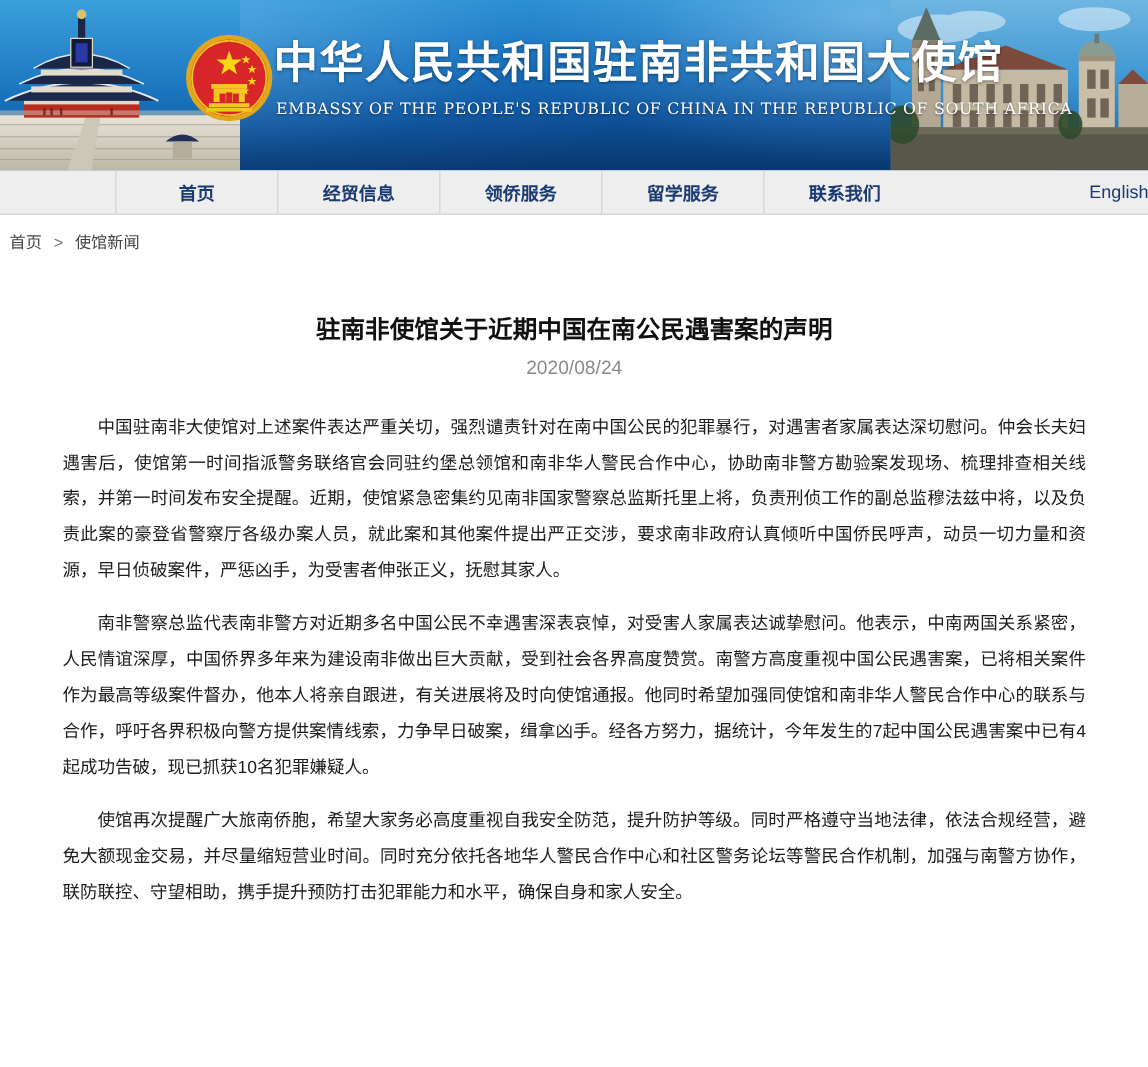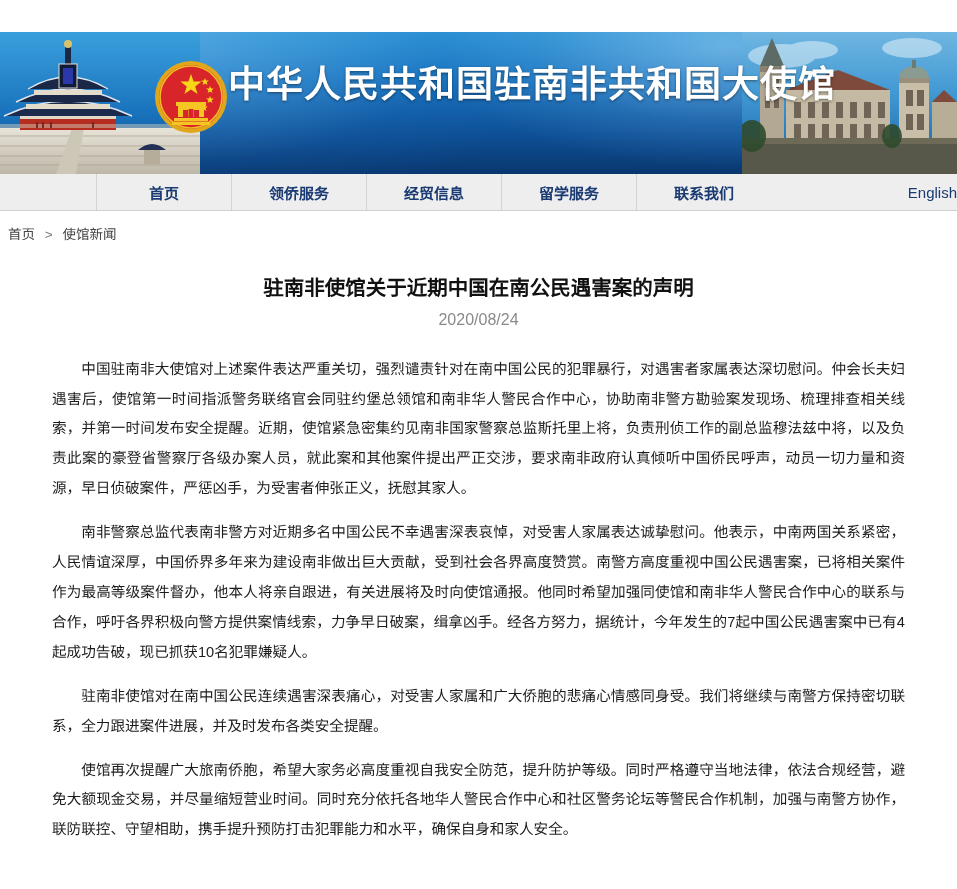--- a/index.html
+++ b/index.html
@@ -16,21 +16,20 @@
     color: #222;
   }
 
   
   .banner {
     position: relative;
     width: 957px;
     height: 142px;
     overflow: hidden;
     background: linear-gradient(175deg, #1a7fc4 0%, #1566ae 28%, #0d4f95 58%, #0a3f7d 100%);
-    margin-top: 32px;
   }
   .banner-sky {
     position: absolute;
     inset: 0;
     background:
       radial-gradient(ellipse 420px 170px at 76% 10%, rgba(160,210,245,0.55) 0%, rgba(120,180,230,0.18) 45%, rgba(0,0,0,0) 72%),
       radial-gradient(ellipse 500px 220px at 18% 8%, rgba(110,185,235,0.55) 0%, rgba(40,120,200,0.12) 55%, rgba(0,0,0,0) 80%),
       linear-gradient(180deg, #2a92d4 0%, #1771bd 35%, #0d4f96 72%, #09376f 100%);
   }
   
@@ -117,21 +116,21 @@
   .article {
     width: 957px;
     box-sizing: border-box;
     padding: 0 52px;
   }
   .article-title {
     text-align: center;
     font-size: 20.5px;
     font-weight: 700;
     color: #111;
-    margin: 22px 0 0 0;
+    margin: 42px 0 0 0;
     line-height: 1.3;
   }
   .article-date {
     text-align: center;
     font-size: 16px;
     color: #8a8a8a;
     margin-top: 9px;
   }
   .article-body {
     margin-top: 26px;
@@ -314,42 +313,42 @@
       <rect x="26" y="48" width="26" height="11" fill="#f3c623"></rect>
       <rect x="31" y="52" width="5" height="7" fill="#d8252a"></rect>
       <rect x="42" y="52" width="5" height="7" fill="#d8252a"></rect>
       <rect x="36.5" y="51" width="5" height="8" fill="#d8252a"></rect>
       <rect x="22" y="60" width="34" height="3.5" fill="#f3c623"></rect>
       <rect x="20" y="64" width="38" height="3" fill="#f3c623"></rect>
     </svg>
   </div>
 
   <div class="banner-title-cn">中华人民共和国驻南非共和国大使馆</div>
+  <div class="banner-title-en">EMBASSY OF THE PEOPLE'S REPUBLIC OF CHINA IN THE REPUBLIC OF SOUTH AFRICA</div>
 </div>
 
 <div class="nav">
   <div class="nav-spacer"></div>
   <div class="nav-item">首页</div>
+  <div class="nav-item">经贸信息</div>
   <div class="nav-item">领侨服务</div>
-  <div class="nav-item">经贸信息</div>
   <div class="nav-item">留学服务</div>
   <div class="nav-item">联系我们</div>
   <div class="nav-english">English</div>
 </div>
 
 <div class="breadcrumb">
   <span class="crumb">首页</span>
   <span class="sep">&gt;</span>
   <span class="crumb">使馆新闻</span>
 </div>
 
 <div class="article">
   <h1 class="article-title">驻南非使馆关于近期中国在南公民遇害案的声明</h1>
   <div class="article-date">2020/08/24</div>
 
   <div class="article-body">
     <p>中国驻南非大使馆对上述案件表达严重关切，强烈谴责针对在南中国公民的犯罪暴行，对遇害者家属表达深切慰问。仲会长夫妇遇害后，使馆第一时间指派警务联络官会同驻约堡总领馆和南非华人警民合作中心，协助南非警方勘验案发现场、梳理排查相关线索，并第一时间发布安全提醒。近期，使馆紧急密集约见南非国家警察总监斯托里上将，负责刑侦工作的副总监穆法兹中将，以及负责此案的豪登省警察厅各级办案人员，就此案和其他案件提出严正交涉，要求南非政府认真倾听中国侨民呼声，动员一切力量和资源，早日侦破案件，严惩凶手，为受害者伸张正义，抚慰其家人。</p>
     <p>南非警察总监代表南非警方对近期多名中国公民不幸遇害深表哀悼，对受害人家属表达诚挚慰问。他表示，中南两国关系紧密，人民情谊深厚，中国侨界多年来为建设南非做出巨大贡献，受到社会各界高度赞赏。南警方高度重视中国公民遇害案，已将相关案件作为最高等级案件督办，他本人将亲自跟进，有关进展将及时向使馆通报。他同时希望加强同使馆和南非华人警民合作中心的联系与合作，呼吁各界积极向警方提供案情线索，力争早日破案，缉拿凶手。经各方努力，据统计，今年发生的7起中国公民遇害案中已有4起成功告破，现已抓获10名犯罪嫌疑人。</p>
-    <p>驻南非使馆对在南中国公民连续遇害深表痛心，对受害人家属和广大侨胞的悲痛心情感同身受。我们将继续与南警方保持密切联系，全力跟进案件进展，并及时发布各类安全提醒。</p>
     <p>使馆再次提醒广大旅南侨胞，希望大家务必高度重视自我安全防范，提升防护等级。同时严格遵守当地法律，依法合规经营，避免大额现金交易，并尽量缩短营业时间。同时充分依托各地华人警民合作中心和社区警务论坛等警民合作机制，加强与南警方协作，联防联控、守望相助，携手提升预防打击犯罪能力和水平，确保自身和家人安全。</p>
   </div>
 
 </div>
 
 </body></html>

